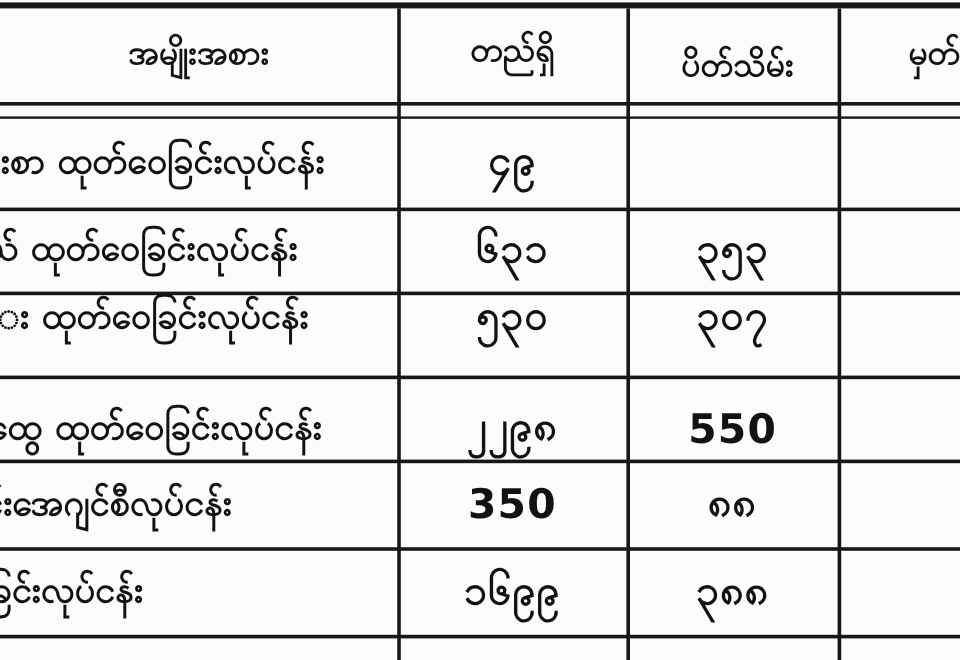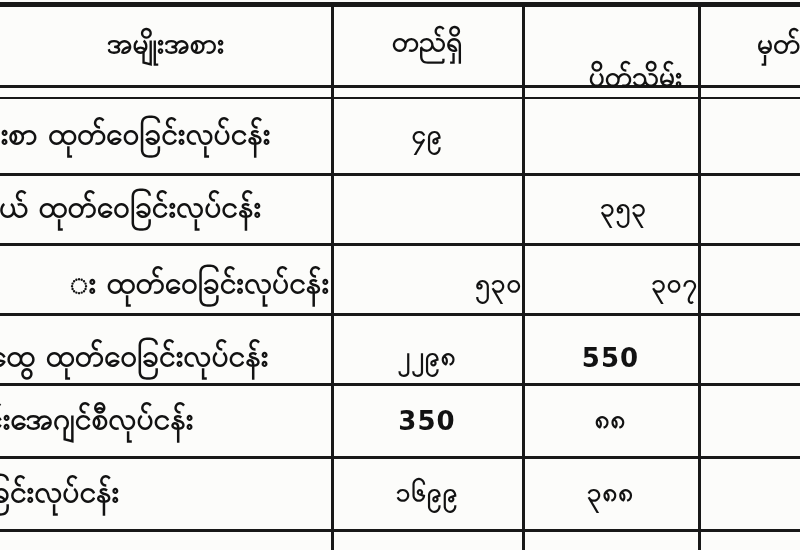--- a/index.html
+++ b/index.html
@@ -25,34 +25,34 @@
   .vline.v1{left:331px;}
   .vline.v2{left:522px;}
   .vline.v3{left:698px;}
 
   
   .cell{
     position:absolute;display:flex;align-items:center;justify-content:center;
     font-weight:bold;white-space:nowrap;
   }
   .hdr{font-size:28px;}
-  .num{font-size:26px;letter-spacing:1px;}
+  .num{font-size:34px;letter-spacing:1px;}
   .label-cell{left:0;width:331px;overflow:hidden;justify-content:flex-start;}
   .lbl{position:relative;font-size:30px;white-space:nowrap;}
 
   
   .h-cat{left:0;top:8px;width:331px;height:76px;}
   .h-exist{left:332px;top:8px;width:190px;height:72px;}
-  .h-closed{left:548px;top:8px;width:175px;height:96px;margin-top:23px;}
+  .h-closed{left:527px;top:8px;width:175px;height:96px;}
   .h-remark{left:699px;top:8px;width:101px;height:76px;justify-content:flex-start;padding-left:58px;overflow:visible;}
 
   
   .r1{top:100px;height:72px;}
-  .r2{top:177px;height:65px;padding-left:13px;}
-  .r3{top:253px;height:65px;justify-content:flex-end;}
+  .r2{top:177px;height:65px;}
+  .r3{top:233px;height:65px;}
   .r4{top:317px;height:82px;}
   .r5{top:387px;height:68px;}
   .r6{top:460px;height:68px;}
 
   
   .c-exist{left:332px;width:190px;}
   .c-closed{left:523px;width:175px;}
   .c-remark{left:699px;width:101px;}
 
   
@@ -88,20 +88,21 @@
 
   <div class="cell label-cell r1">
     <span class="lbl off1">င်းစာ ထုတ်ဝေခြင်းလုပ်ငန်း</span>
   </div>
   <div class="cell num r1 c-exist">၄၉</div>
   <div class="cell num r1 c-remark"></div>
 
   <div class="cell label-cell r2">
     <span class="lbl off2">ယ် ထုတ်ဝေခြင်းလုပ်ငန်း</span>
   </div>
+  <div class="cell num r2 c-exist">၆၃၁</div>
   <div class="cell num r2 c-closed">၃၅၃</div>
   <div class="cell num r2 c-remark"></div>
 
   <div class="cell label-cell r3">
     <span class="lbl off3">း ထုတ်ဝေခြင်းလုပ်ငန်း</span>
   </div>
   <div class="cell num r3 c-exist">၅၃၀</div>
   <div class="cell num r3 c-closed">၃၀၇</div>
   <div class="cell num r3 c-remark"></div>
 

